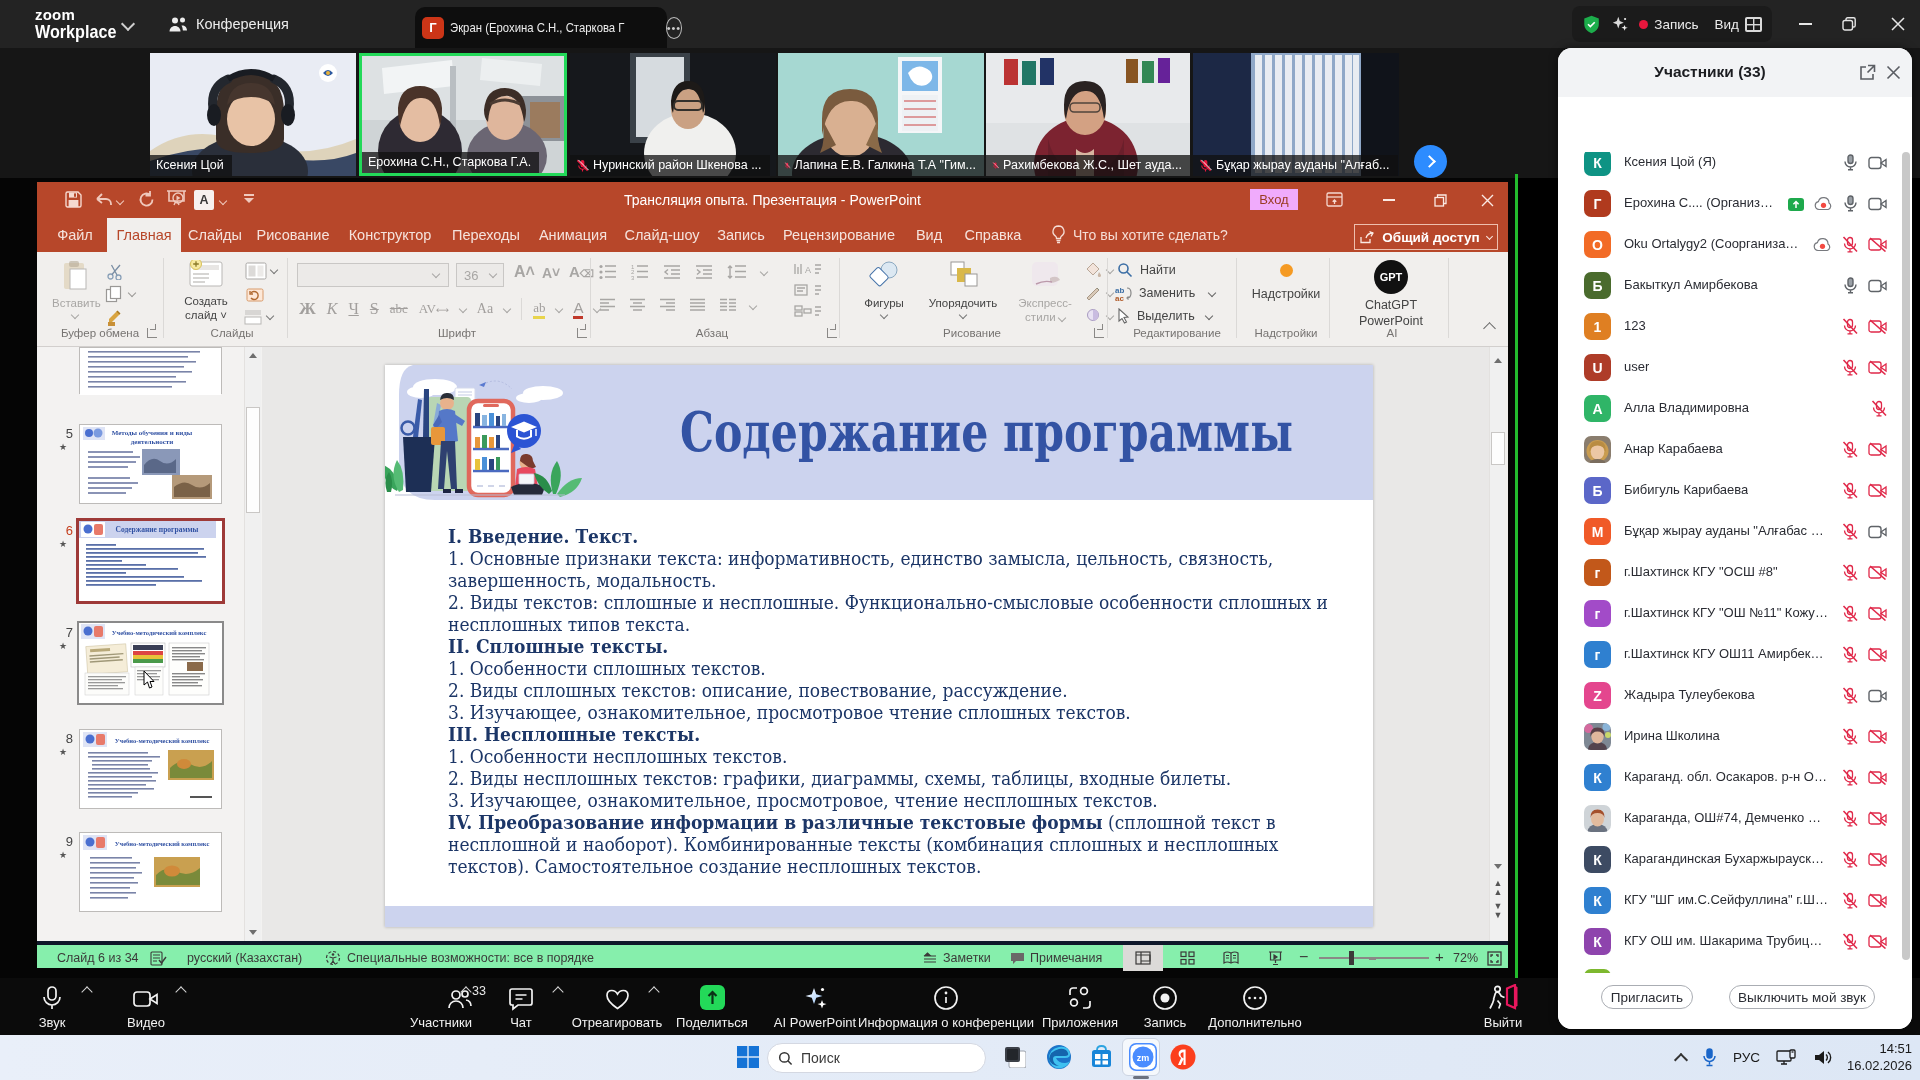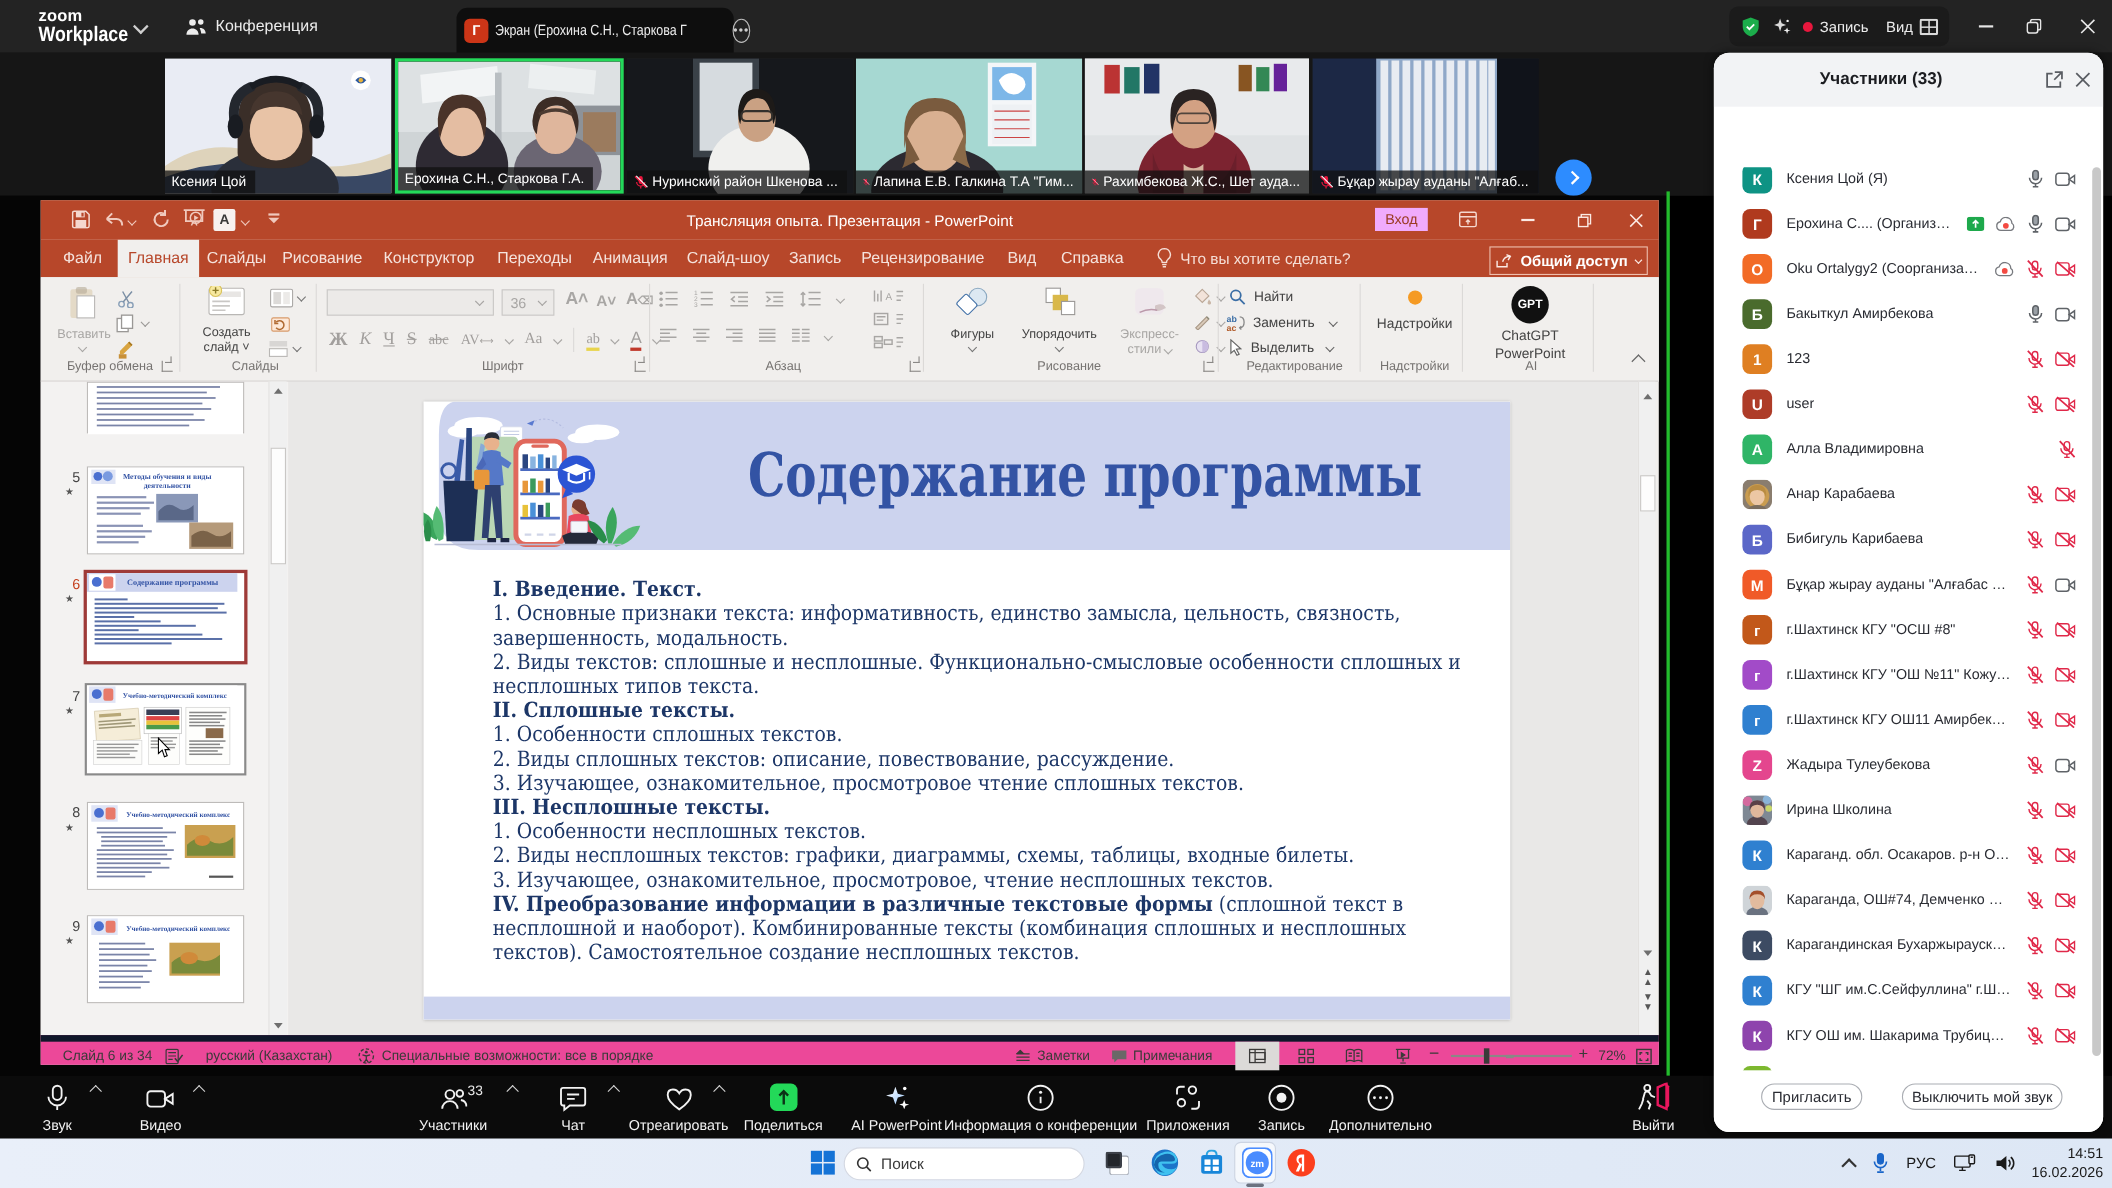--- a/index.html
+++ b/index.html
@@ -42,21 +42,21 @@
 .ppt-tab { position:absolute; top:0; height:34px; display:flex; align-items:center; justify-content:center; color:#f5e3dd; font-size:14.5px; padding:0 3px; }
 .ppt-tab.active { background:#f1efed; color:#b7472a; }
 #ppt-ribbon { position:absolute; left:0; top:70px; width:1471px; height:95px; background:#f1efed; border-bottom:1px solid #d2cfcd; }
 .rb-divider { position:absolute; top:6px; width:1px; height:80px; background:#dbd9d7; }
 .rb-label { position:absolute; top:75px; font-size:11.5px; color:#767371; text-align:center; }
 .rb-launcher { position:absolute; top:76px; width:10px; height:10px; border-left:1px solid #8a8886; border-bottom:1px solid #8a8886; }
 .rb-launcher:after { content:""; position:absolute; left:2px; top:-4px; width:5px; height:5px; border-right:1px solid #8a8886; border-bottom:1px solid #8a8886; }
 .rb-btn-label { font-size:11.5px; color:#444; text-align:center; line-height:1.25; }
 .rb-chev { width:6px; height:6px; border-right:1.3px solid #666; border-bottom:1.3px solid #666; transform:rotate(45deg); display:inline-block; }
 
-#ppt-statusbar { position:absolute; left:0; top:759px; width:1471px; height:27px; background:#ec4899; border-top:6px solid #0f172a; color:#3b3a39; font-size:12.5px; }
+#ppt-statusbar { position:absolute; left:0; top:759px; width:1471px; height:27px; background:#86efac; border-top:4px solid #0f172a; color:#3b3a39; font-size:12.5px; }
 
 
 #slide-panel { position:absolute; left:0; top:165px; width:225px; height:594px; background:#f3f2f1; }
 .thumb { position:absolute; left:42px; width:143px; background:#fff; border:1px solid #bdbbb9; }
 .thumb-num { position:absolute; left:14px; width:22px; text-align:right; font-size:13px; color:#444; }
 .thumb-star { position:absolute; left:22px; width:14px; font-size:9px; color:#555; }
 #panel-scroll { position:absolute; left:207px; top:165px; width:17px; height:594px; background:#f0f0f0; border-left:1px solid #e3e1df; }
 
 
 #editor { position:absolute; left:225px; top:165px; width:1227px; height:594px; background:#e9e8e7; }
@@ -1022,21 +1022,21 @@
       <div class="tb-item" style="left: 86px; width: 120px;">
         <div style="height:29px;display:flex;align-items:flex-end;position:relative">
           <svg width="28" height="24" viewBox="0 0 28 24" fill="none" stroke="#f2f2f2" stroke-width="1.7">
             <rect x="2" y="5" width="16" height="14" rx="3"></rect>
             <path d="M18 12l7-4.5v9z"></path>
           </svg>
         </div>
         <div class="lbl">Видео</div>
       </div>
       <div class="tb-chev" style="left: 177px;"></div>
-      <div class="tb-item" style="left: 352px; width: 120px;">
+      <div class="tb-item" style="left: 352px; width: 120px; align-items: flex-end;">
         <div style="height:29px;display:flex;align-items:flex-end;position:relative">
           <svg width="26" height="24" viewBox="0 0 26 24" fill="none" stroke="#f2f2f2" stroke-width="1.7">
             <circle cx="10" cy="8" r="4"></circle>
             <path d="M3 21c0-4 3-7 7-7s7 3 7 7"></path>
             <circle cx="19" cy="7" r="3"></circle>
             <path d="M20 13c3 .5 5 3 5 6"></path>
           </svg>
           <span style="position:absolute;left:26px;top:2px;font-size:12.5px;color:#e8e8e8">33</span>
         </div>
         <div class="lbl">Участники</div>

